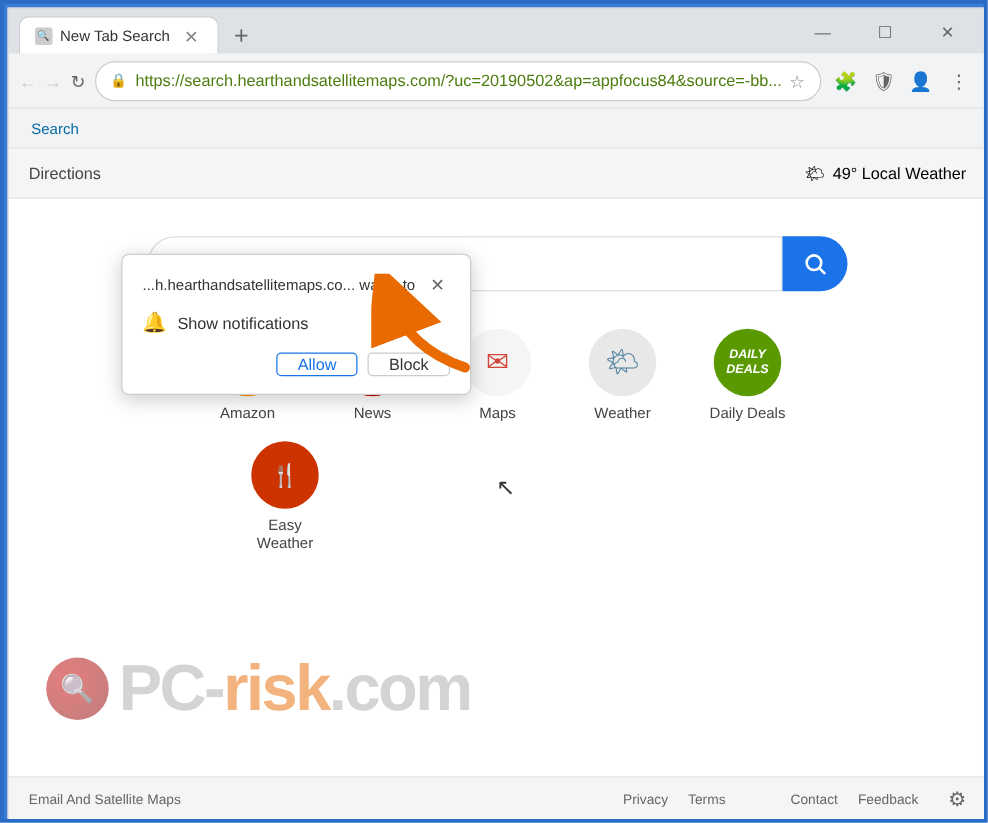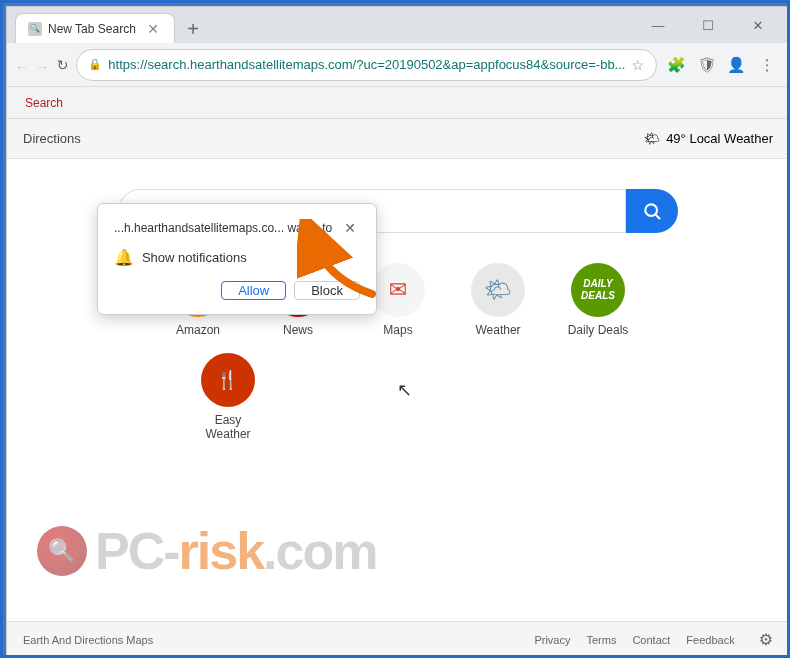--- a/index.html
+++ b/index.html
@@ -142,21 +142,21 @@
     .url-lock {
       color: #666;
       font-size: 11px;
     }
     .url-text {
       flex: 1;
       overflow: hidden;
       white-space: nowrap;
       text-overflow: ellipsis;
       font-size: 13px;
-      color: #0f766e;
+      color: #4d7c0f;
     }
     .url-star {
       color: #888;
       font-size: 14px;
     }
     .toolbar-icons {
       display: flex;
       gap: 2px;
       align-items: center;
     }
@@ -174,21 +174,21 @@
 
     
     .bookmarks-bar {
       background: #f1f3f4;
       height: 32px;
       display: flex;
       align-items: center;
       padding: 0 8px;
       border-bottom: 1px solid #ddd;
       font-size: 12px;
-      color: #b91c1c;
+      color: #0369a1;
     }
     .bookmark-item {
       padding: 4px 10px;
       cursor: pointer;
       border-radius: 4px;
     }
 
     
     .main-content {
       flex: 1;
@@ -583,24 +583,24 @@
             </marker>
           </defs>
 
           <path d="M 75 75 Q 30 60 15 20" stroke="#e86a00" stroke-width="8" fill="none" stroke-linecap="round" marker-end="url(#arrowhead)"></path>
         </svg>
       </div>
 
     </div>
 
     <div class="bottom-bar">
-      <span>Earth And Directions Maps</span>
+      <span>Email And Satellite Maps</span>
       <div class="bottom-bar-links">
         <span style="cursor:pointer;">Privacy</span>
         <span style="cursor:pointer;">Terms</span>
-        <span style="cursor:pointer;">Contact</span>
+        <span style="cursor:pointer;margin-left:36px;">Contact</span>
         <span style="cursor:pointer;">Feedback</span>
         <span class="bottom-gear">⚙</span>
       </div>
     </div>
 
   </div>
 </div>
 
 </body></html>

